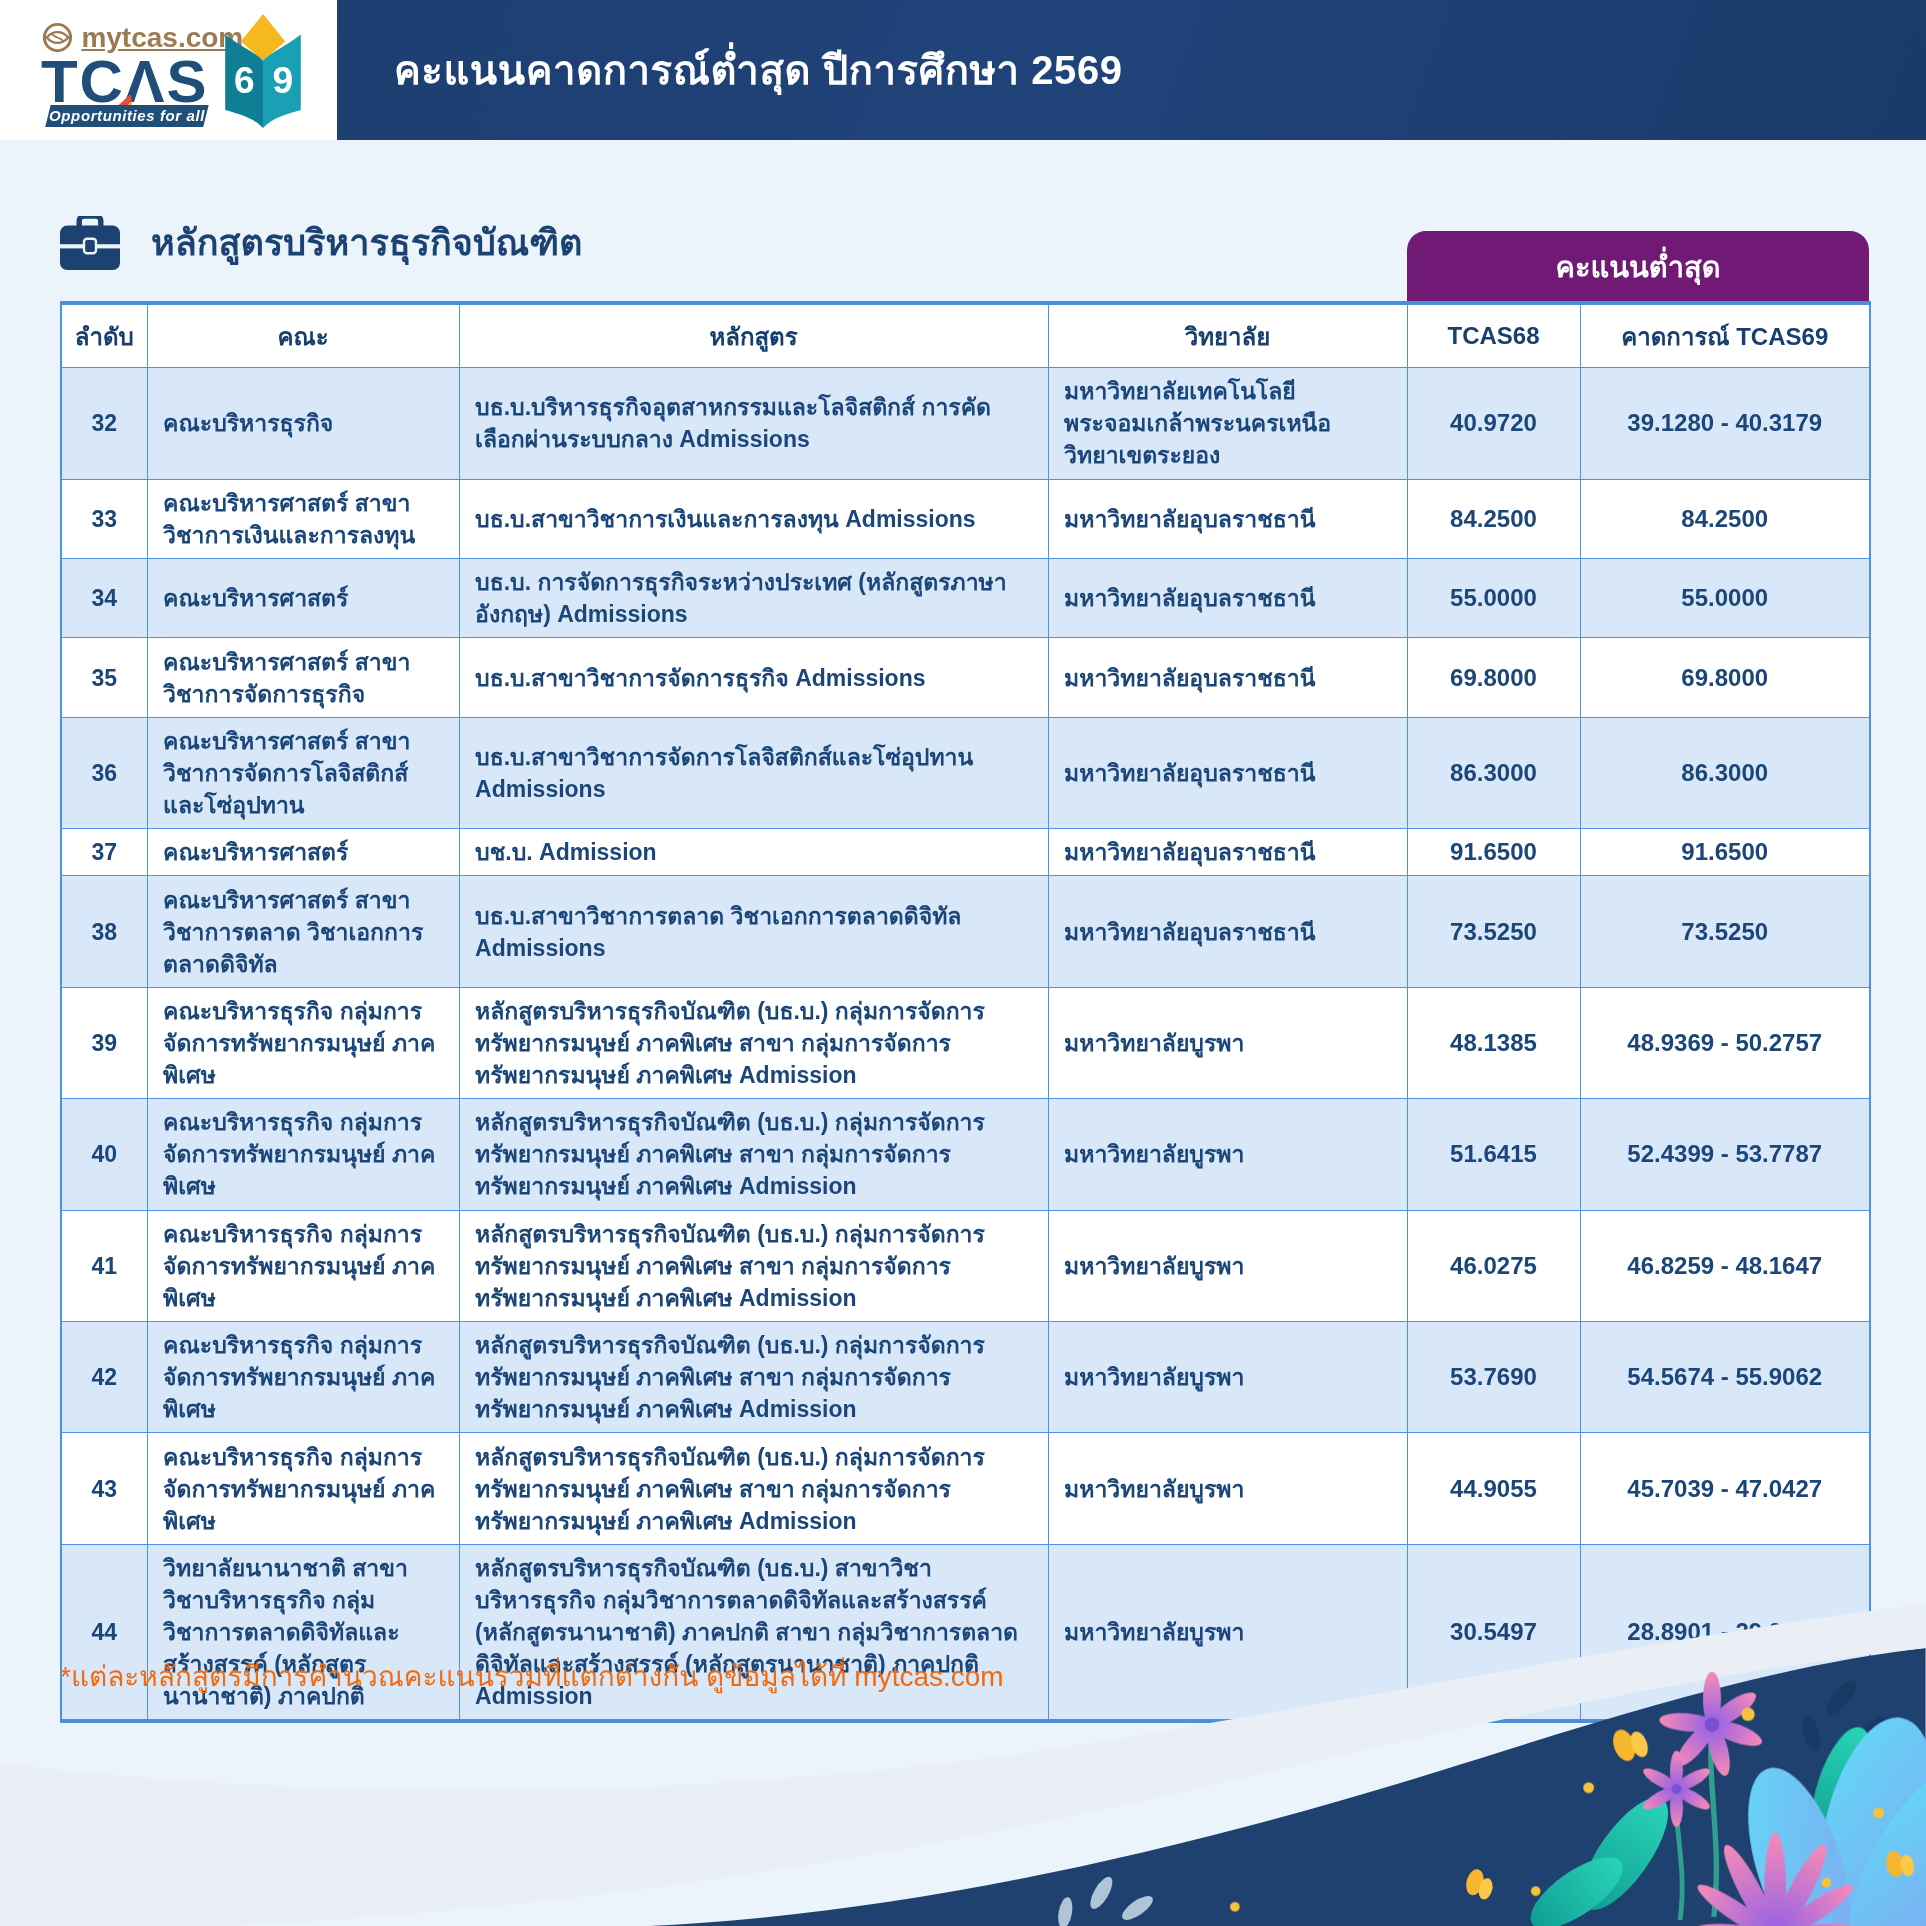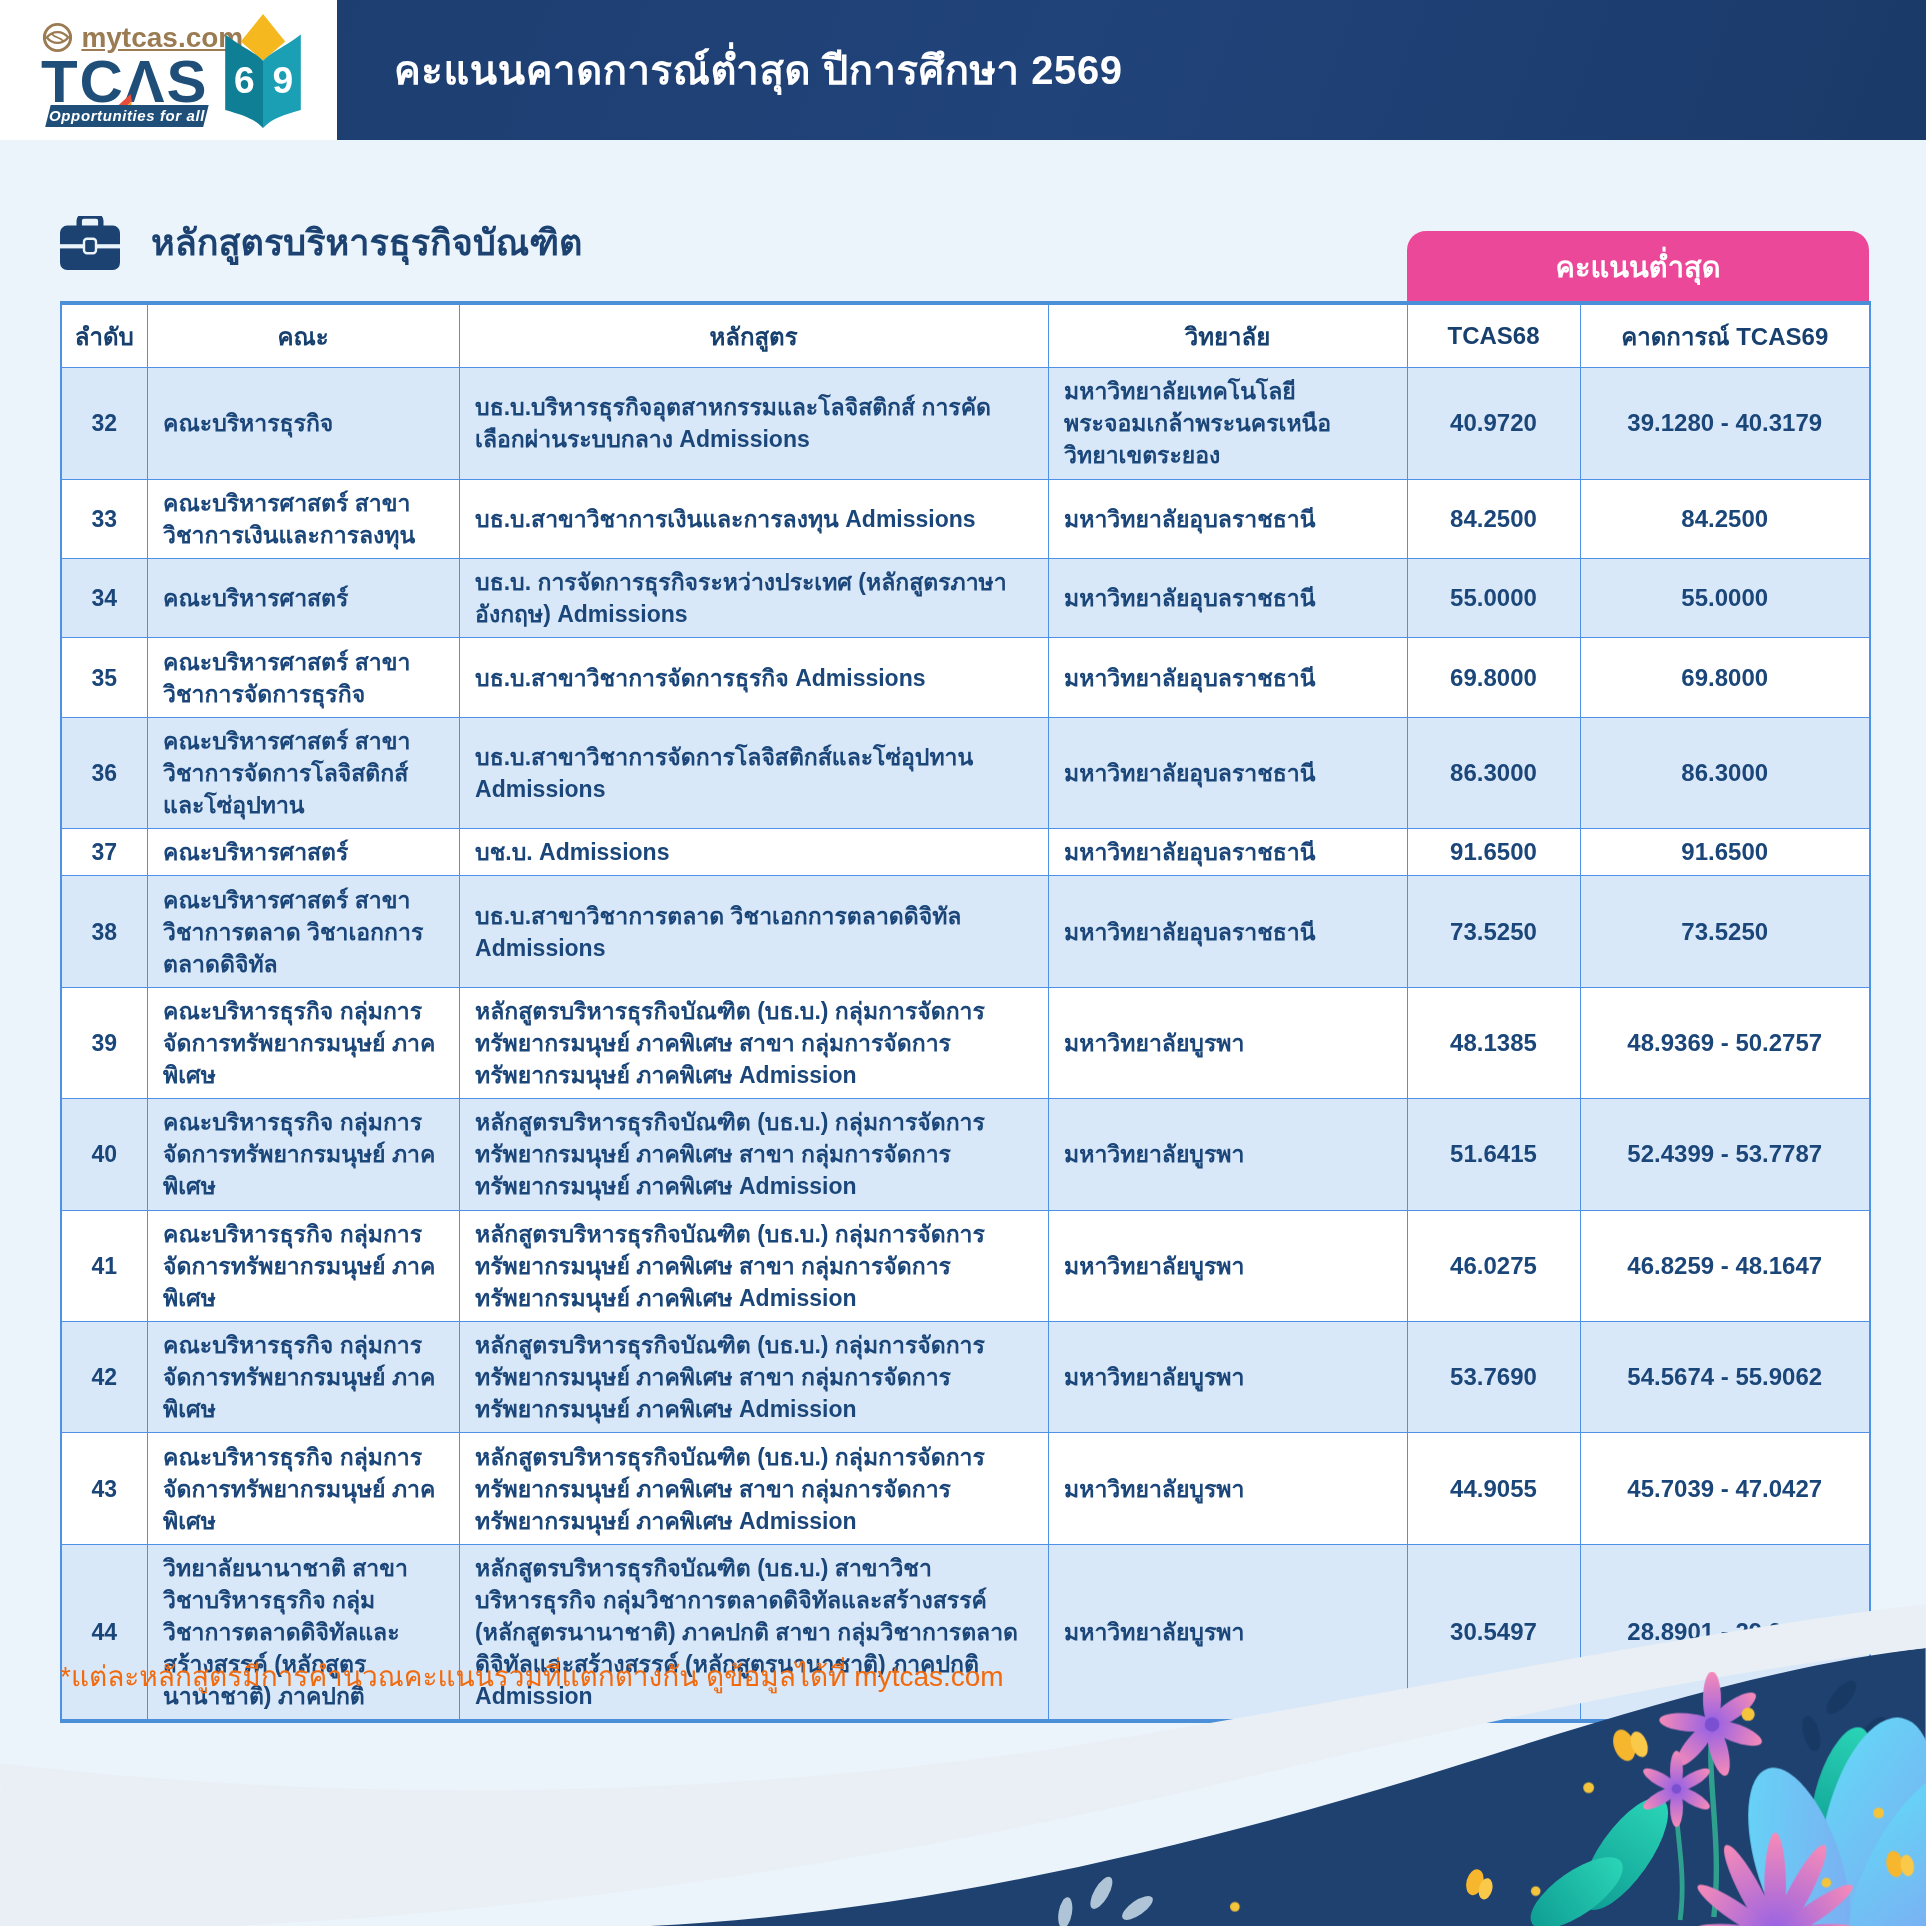--- a/index.html
+++ b/index.html
@@ -19,21 +19,21 @@
   .opps{position:absolute;left:48px;top:105px;width:158px;height:21.7px;background:#1f4e79;
         transform:skewX(-14deg);display:flex;align-items:center;justify-content:center;}
   .opps span{transform:skewX(14deg);color:#ffffff;font-size:15px;font-weight:bold;font-style:italic;letter-spacing:0.6px;}
   .book69{position:absolute;left:218px;top:14.4px;}
 
   
   .section-row{position:absolute;left:60px;top:202px;display:flex;align-items:center;gap:19px;}
   .section-title{font-size:36px;font-weight:bold;color:#1c4271;margin:12px;}
 
   
-  .score-badge{position:absolute;left:1407px;top:231px;width:462px;height:72px;background:#ec4899;
+  .score-badge{position:absolute;left:1407px;top:231px;width:462px;height:72px;background:#701a75;
         border-radius:19px 19px 0 0;display:flex;align-items:center;justify-content:center;
         color:#ffffff;font-size:29px;font-weight:bold;}
 
   
   table.tbl{position:absolute;left:60px;top:301px;width:1809px;border-collapse:collapse;table-layout:fixed;
         background:#ffffff;border:2.4px solid #4d92e6;border-top:4.2px solid #4a8fd8;border-bottom:4.2px solid #4a8fd8;}
   .tbl th,.tbl td{border:1.8px solid #4d92e6;vertical-align:middle;}
   .tbl th{height:55px;font-size:24px;color:#17406f;font-weight:bold;background:#ffffff;text-align:center;padding:3.6px 6px;}
   .tbl td{font-size:23px;font-weight:bold;color:#1b4679;line-height:32px;padding:7.2px 15.6px;background:#ffffff;}
   .tbl td.c-order{text-align:center;padding:7.2px 3.6px;}
@@ -151,21 +151,21 @@
         <td class="c-order">36</td>
         <td>คณะบริหารศาสตร์ สาขาวิชาการจัดการโลจิสติกส์และโซ่อุปทาน</td>
         <td>บธ.บ.สาขาวิชาการจัดการโลจิสติกส์และโซ่อุปทาน Admissions</td>
         <td>มหาวิทยาลัยอุบลราชธานี</td>
         <td class="c-num">86.3000</td>
         <td class="c-num">86.3000</td>
       </tr>
       <tr>
         <td class="c-order">37</td>
         <td>คณะบริหารศาสตร์</td>
-        <td>บช.บ. Admissions</td>
+        <td>บช.บ. Admission</td>
         <td>มหาวิทยาลัยอุบลราชธานี</td>
         <td class="c-num">91.6500</td>
         <td class="c-num">91.6500</td>
       </tr>
       <tr class="shaded">
         <td class="c-order">38</td>
         <td>คณะบริหารศาสตร์ สาขาวิชาการตลาด วิชาเอกการตลาดดิจิทัล</td>
         <td>บธ.บ.สาขาวิชาการตลาด วิชาเอกการตลาดดิจิทัล Admissions</td>
         <td>มหาวิทยาลัยอุบลราชธานี</td>
         <td class="c-num">73.5250</td>

